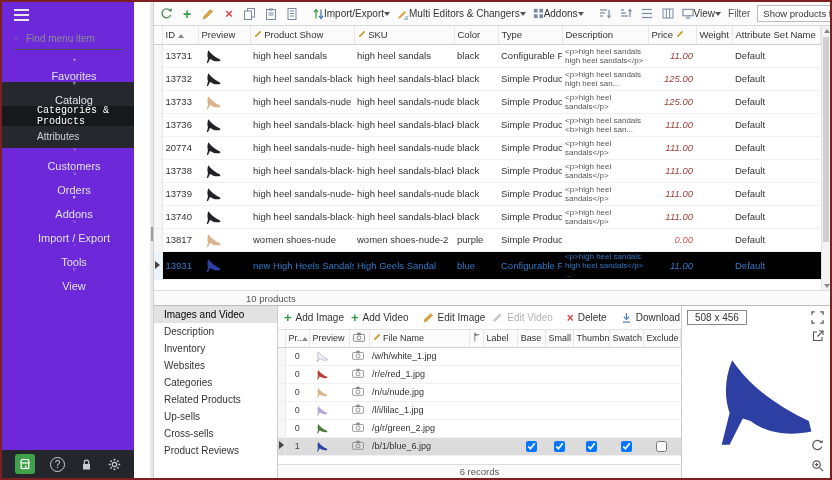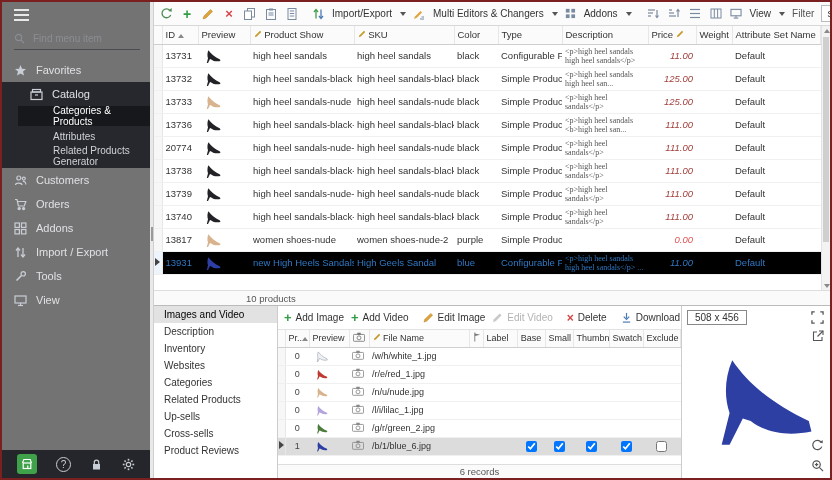--- a/index.html
+++ b/index.html
@@ -1,57 +1,57 @@
 <!DOCTYPE html>
 <html><head>
 <meta charset="utf-8">
 <style>
   html,body{margin:0;padding:0;background:#555;}
   *{box-sizing:border-box;}
   .window{position:relative;width:832px;height:480px;border:2px solid #7b2020;background:#fff;
     font-family:"Liberation Sans",sans-serif;overflow:hidden;}
   
-  .sidebar{position:absolute;left:0;top:0;bottom:0;width:148px;background:#737373;color:#dfe1e5;}
+  .sidebar{position:absolute;left:0;top:0;bottom:0;width:132px;background:#6d28d9;color:#dfe1e5;}
   .burger{height:26px;display:flex;flex-direction:column;justify-content:center;gap:3px;padding-left:12px;cursor:pointer;}
   .burger span{display:block;width:15px;height:2px;background:#e8e8e8;}
   .sb-search{display:flex;align-items:center;gap:6px;margin:4px 10px 8px 12px;border-bottom:1px solid #4a4c52;padding-bottom:4px;}
   .sb-search input{background:transparent;border:none;outline:none;color:#ddd;font-size:10px;width:100px;font-family:"Liberation Sans",sans-serif;}
   .sb-search input::placeholder{color:#8a8d93;}
-  .sb-item{display:flex;align-items:center;gap:9px;height:24px;padding-left:12px;font-size:11px;cursor:pointer;}
-  .sb-group{background:#26282e;padding-bottom:2px;padding-left:16px;}
+  .sb-item{display:flex;align-items:center;gap:9px;height:24px;padding-left:12px;font-size:11px;cursor:pointer;flex-direction:column;}
+  .sb-group{background:#26282e;padding-bottom:2px;}
   .sb-child{height:20px;display:flex;align-items:center;padding-left:35px;font-size:10px;color:#cfd2d8;cursor:pointer;}
-  .sb-child.active{background:#17181c;color:#ffffff;}
+  .sb-child.active{background:#17181c;color:#ffffff;font-family:Liberation Mono, monospace;}
   .sb-bottom{position:absolute;left:0;right:0;bottom:0;height:28px;background:#24262b;display:flex;align-items:center;justify-content:space-around;padding:0 6px;}
   .sb-store{width:20px;height:20px;border-radius:3px;background:#3fa24a;display:flex;align-items:center;justify-content:center;cursor:pointer;}
   .sb-circ{width:15px;height:15px;border:1.2px solid #c9cdd5;border-radius:50%;color:#c9cdd5;font-size:10px;display:flex;align-items:center;justify-content:center;cursor:pointer;}
   .splitter{position:absolute;left:148px;top:0;bottom:0;width:4px;background:#e9e9e9;border-right:1px solid #cfcfcf;}
   .splitter .dots{position:absolute;top:225px;left:1px;width:2px;height:14px;background:#9a9a9a;}
   
   .main{position:absolute;left:152px;top:0;right:0;bottom:0;background:#fff;}
   .toolbar{position:absolute;left:0;right:0;top:0;height:24px;background:#fbfbfb;border-bottom:1px solid #d8d8d8;
     display:flex;align-items:center;gap:7px;padding:0 5px;font-size:10px;color:#333;white-space:nowrap;overflow:hidden;}
   .tbtn{display:inline-flex;align-items:center;justify-content:center;min-width:14px;cursor:pointer;}
   .tbtn.plus{color:#2f9e44;font-weight:bold;font-size:14px;line-height:12px;}
   .tbtn.del{color:#d64545;font-weight:bold;font-size:13px;line-height:12px;}
-  .tdrop{display:inline-flex;align-items:center;gap:8px;cursor:pointer;}
+  .tdrop{display:inline-flex;align-items:center;gap:0;cursor:pointer;}
   .sep{width:1px;height:15px;background:#ddd;}
   .caret{width:0;height:0;border-left:3px solid transparent;border-right:3px solid transparent;border-top:4px solid #555;display:inline-block;}
   .caret.up{border-top:none;border-bottom:4px solid #555;}
   .flabel{color:#555;}
   .fselect{display:inline-flex;align-items:center;gap:5px;border:1px solid #bbb;background:#fff;height:17px;padding:0 5px;max-width:188px;cursor:pointer;}
   .fselect span{overflow:hidden;text-overflow:ellipsis;white-space:nowrap;font-size:9.5px;}
   
   .pgrid{position:absolute;left:0;right:9px;top:24px;height:264px;overflow:hidden;}
   table{border-collapse:collapse;table-layout:fixed;width:100%;}
   th{font-size:9.5px;font-weight:normal;color:#333;text-align:left;background:#fbfbfb;border-bottom:1px solid #cfcfcf;border-right:1px solid #e7e7e7;height:18px;padding:0 3px;overflow:hidden;white-space:nowrap;}
   td{font-size:9.5px;color:#333;padding:0 3px;border-bottom:1px solid #f0f0f0;overflow:hidden;white-space:nowrap;vertical-align:middle;}
   .pgrid td{height:23px;}
   td.gut{background:#f7f7f7;border-right:1px solid #e7e7e7;padding:0 1px;}
   .tri{display:inline-block;width:0;height:0;border-top:4px solid transparent;border-bottom:4px solid transparent;border-left:5px solid #444;}
-  td.cdesc{font-size:8px;line-height:9px;color:#555;white-space:normal;font-family:Liberation Serif, serif;}
+  td.cdesc{font-size:8px;line-height:9px;color:#555;white-space:normal;}
   td.cprice{text-align:right;color:#a2403c;font-style:italic;}
   td.cprice.red{color:#e05454;}
   tr.sel td{background:#000000;color:#2f78c4;}
   tr.sel td.cprice{color:#2f78c4;}
   tr.sel td.gut{background:#eef4fb;}
   .vscroll{position:absolute;right:0;top:24px;width:9px;height:264px;background:#f3f3f3;border-left:1px solid #e2e2e2;}
   .vscroll .thumb{position:absolute;left:1px;right:1px;top:11px;height:205px;background:#cfcfcf;}
   .vscroll .arr{position:absolute;left:1px;width:7px;height:9px;display:flex;align-items:center;justify-content:center;}
   .vscroll .arr.up{top:0;} .vscroll .arr.dn{bottom:0;}
   .mini{width:0;height:0;border-left:3px solid transparent;border-right:3px solid transparent;}
@@ -117,23 +117,20 @@
               <rect x="2.5" y="1.5" width="8" height="2.5"></rect>
               <line x1="5" y1="7" x2="8" y2="7"></line>
             </svg>
           <span>Catalog</span>
         </div>
         <div class="sb-child active">
             <span>Categories &amp; Products</span>
           </div>
         <div class="sb-child">
             <span>Attributes</span>
-          </div>
-        <div class="sb-child">
-            <span>Related Products Generator</span>
           </div>
       </div>
       <div class="sb-item">
         <svg width="13" height="13" viewBox="0 0 13 13" fill="none" stroke="#c9cdd5" stroke-width="1.2">
             <circle cx="4.8" cy="4" r="2"></circle>
             <path d="M1.5 11 C1.5 8.5 8 8.5 8 11"></path>
             <circle cx="9.8" cy="4.6" r="1.5"></circle>
             <path d="M8.8 7.4 C11 7.2 11.8 8.6 11.8 10.4"></path>
           </svg>
         <span>Customers</span>

